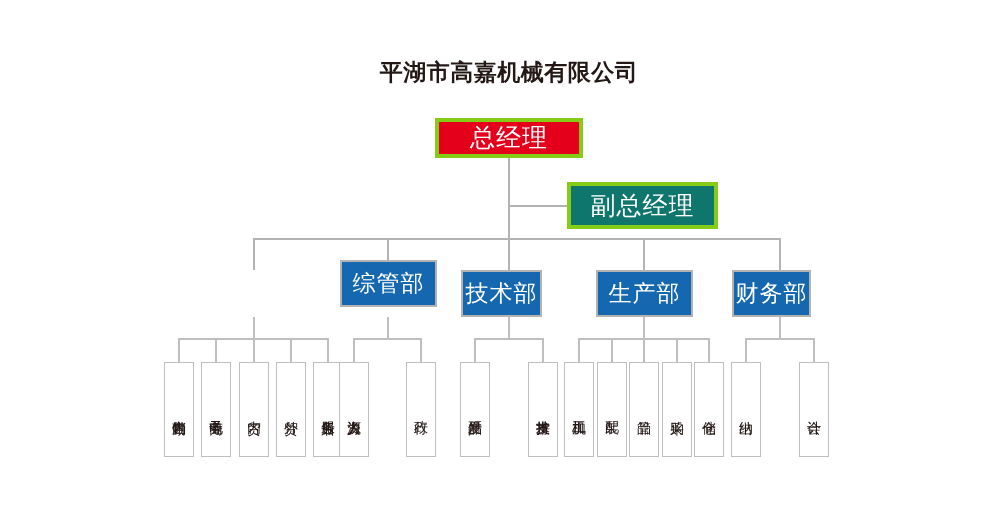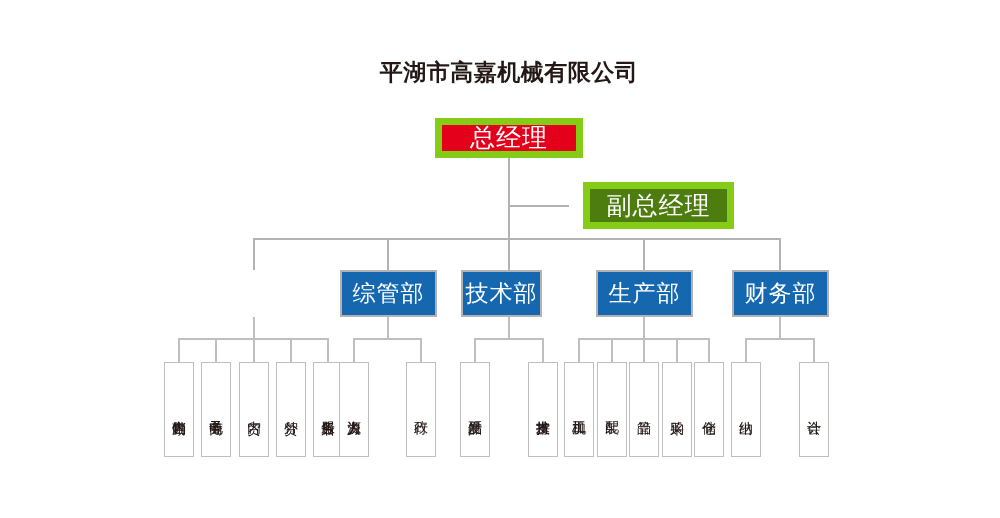--- a/index.html
+++ b/index.html
@@ -34,29 +34,29 @@
   
   .node {
     position: absolute;
     box-sizing: border-box;
     display: flex;
     align-items: center;
     justify-content: center;
     text-align: center;
   }
   .node-top {
-    border: 7px solid #84cc16;
+    border: 4px solid #84cc16;
     color: #ffffff;
     font-size: 25px;
     line-height: 1.1;
     letter-spacing: 1px;
     white-space: nowrap;
   }
   .node-red { background: #e4001b; }
-  .node-blue { background: #4d7c0f; margin-left: 16px; }
+  .node-blue { background: #0f766e; }
 
   .node-dept {
     border: 2px solid #b3b3b3;
     background: #1568b0;
     color: #ffffff;
     font-size: 23px;
     line-height: 1.1;
     letter-spacing: 1px;
     white-space: nowrap;
   }
@@ -110,30 +110,30 @@
   </div>
 
   <div class="line line-h" style="left:253px; top:238px; width:527px; height:2px;"></div>
 
   <div class="line line-v" style="left:253px; top:238px; width:2px; height:32px;"></div>
   <div class="line line-v" style="left:387px; top:238px; width:2px; height:32px;"></div>
   <div class="line line-v" style="left:508px; top:238px; width:2px; height:32px;"></div>
   <div class="line line-v" style="left:643px; top:238px; width:2px; height:32px;"></div>
   <div class="line line-v" style="left:779px; top:238px; width:2px; height:32px;"></div>
 
-  <div class="node node-dept" style="left:340px; top:270px; width:97px; height:47px;">
+  <div class="node node-dept" style="left:340px; top:260px; width:97px; height:47px;">
     <span>综管部</span>
   </div>
   <div class="node node-dept" style="left:461px; top:270px; width:81px; height:47px;">
     <span>技术部</span>
   </div>
   <div class="node node-dept" style="left:596px; top:270px; width:97px; height:47px;text-align:center;">
     <span>生产部</span>
   </div>
-  <div class="node node-dept" style="left:732px; top:270px; width:97px; height:47px;">
+  <div class="node node-dept" style="left:732px; top:270px; width:79px; height:47px;">
     <span>财务部</span>
   </div>
 
   <div class="line line-thin line-v" style="left:253px; top:317px; width:1.5px; height:22px;"></div>
   <div class="line line-thin line-h" style="left:178px; top:338px; width:150px; height:1.5px;"></div>
   <div class="line line-thin line-v" style="left:178px; top:338px; width:1.5px; height:24px;"></div>
   <div class="line line-thin line-v" style="left:215px; top:338px; width:1.5px; height:24px;"></div>
   <div class="line line-thin line-v" style="left:253px; top:338px; width:1.5px; height:24px;"></div>
   <div class="line line-thin line-v" style="left:290px; top:338px; width:1.5px; height:24px;"></div>
   <div class="line line-thin line-v" style="left:327px; top:338px; width:1.5px; height:24px;"></div>

